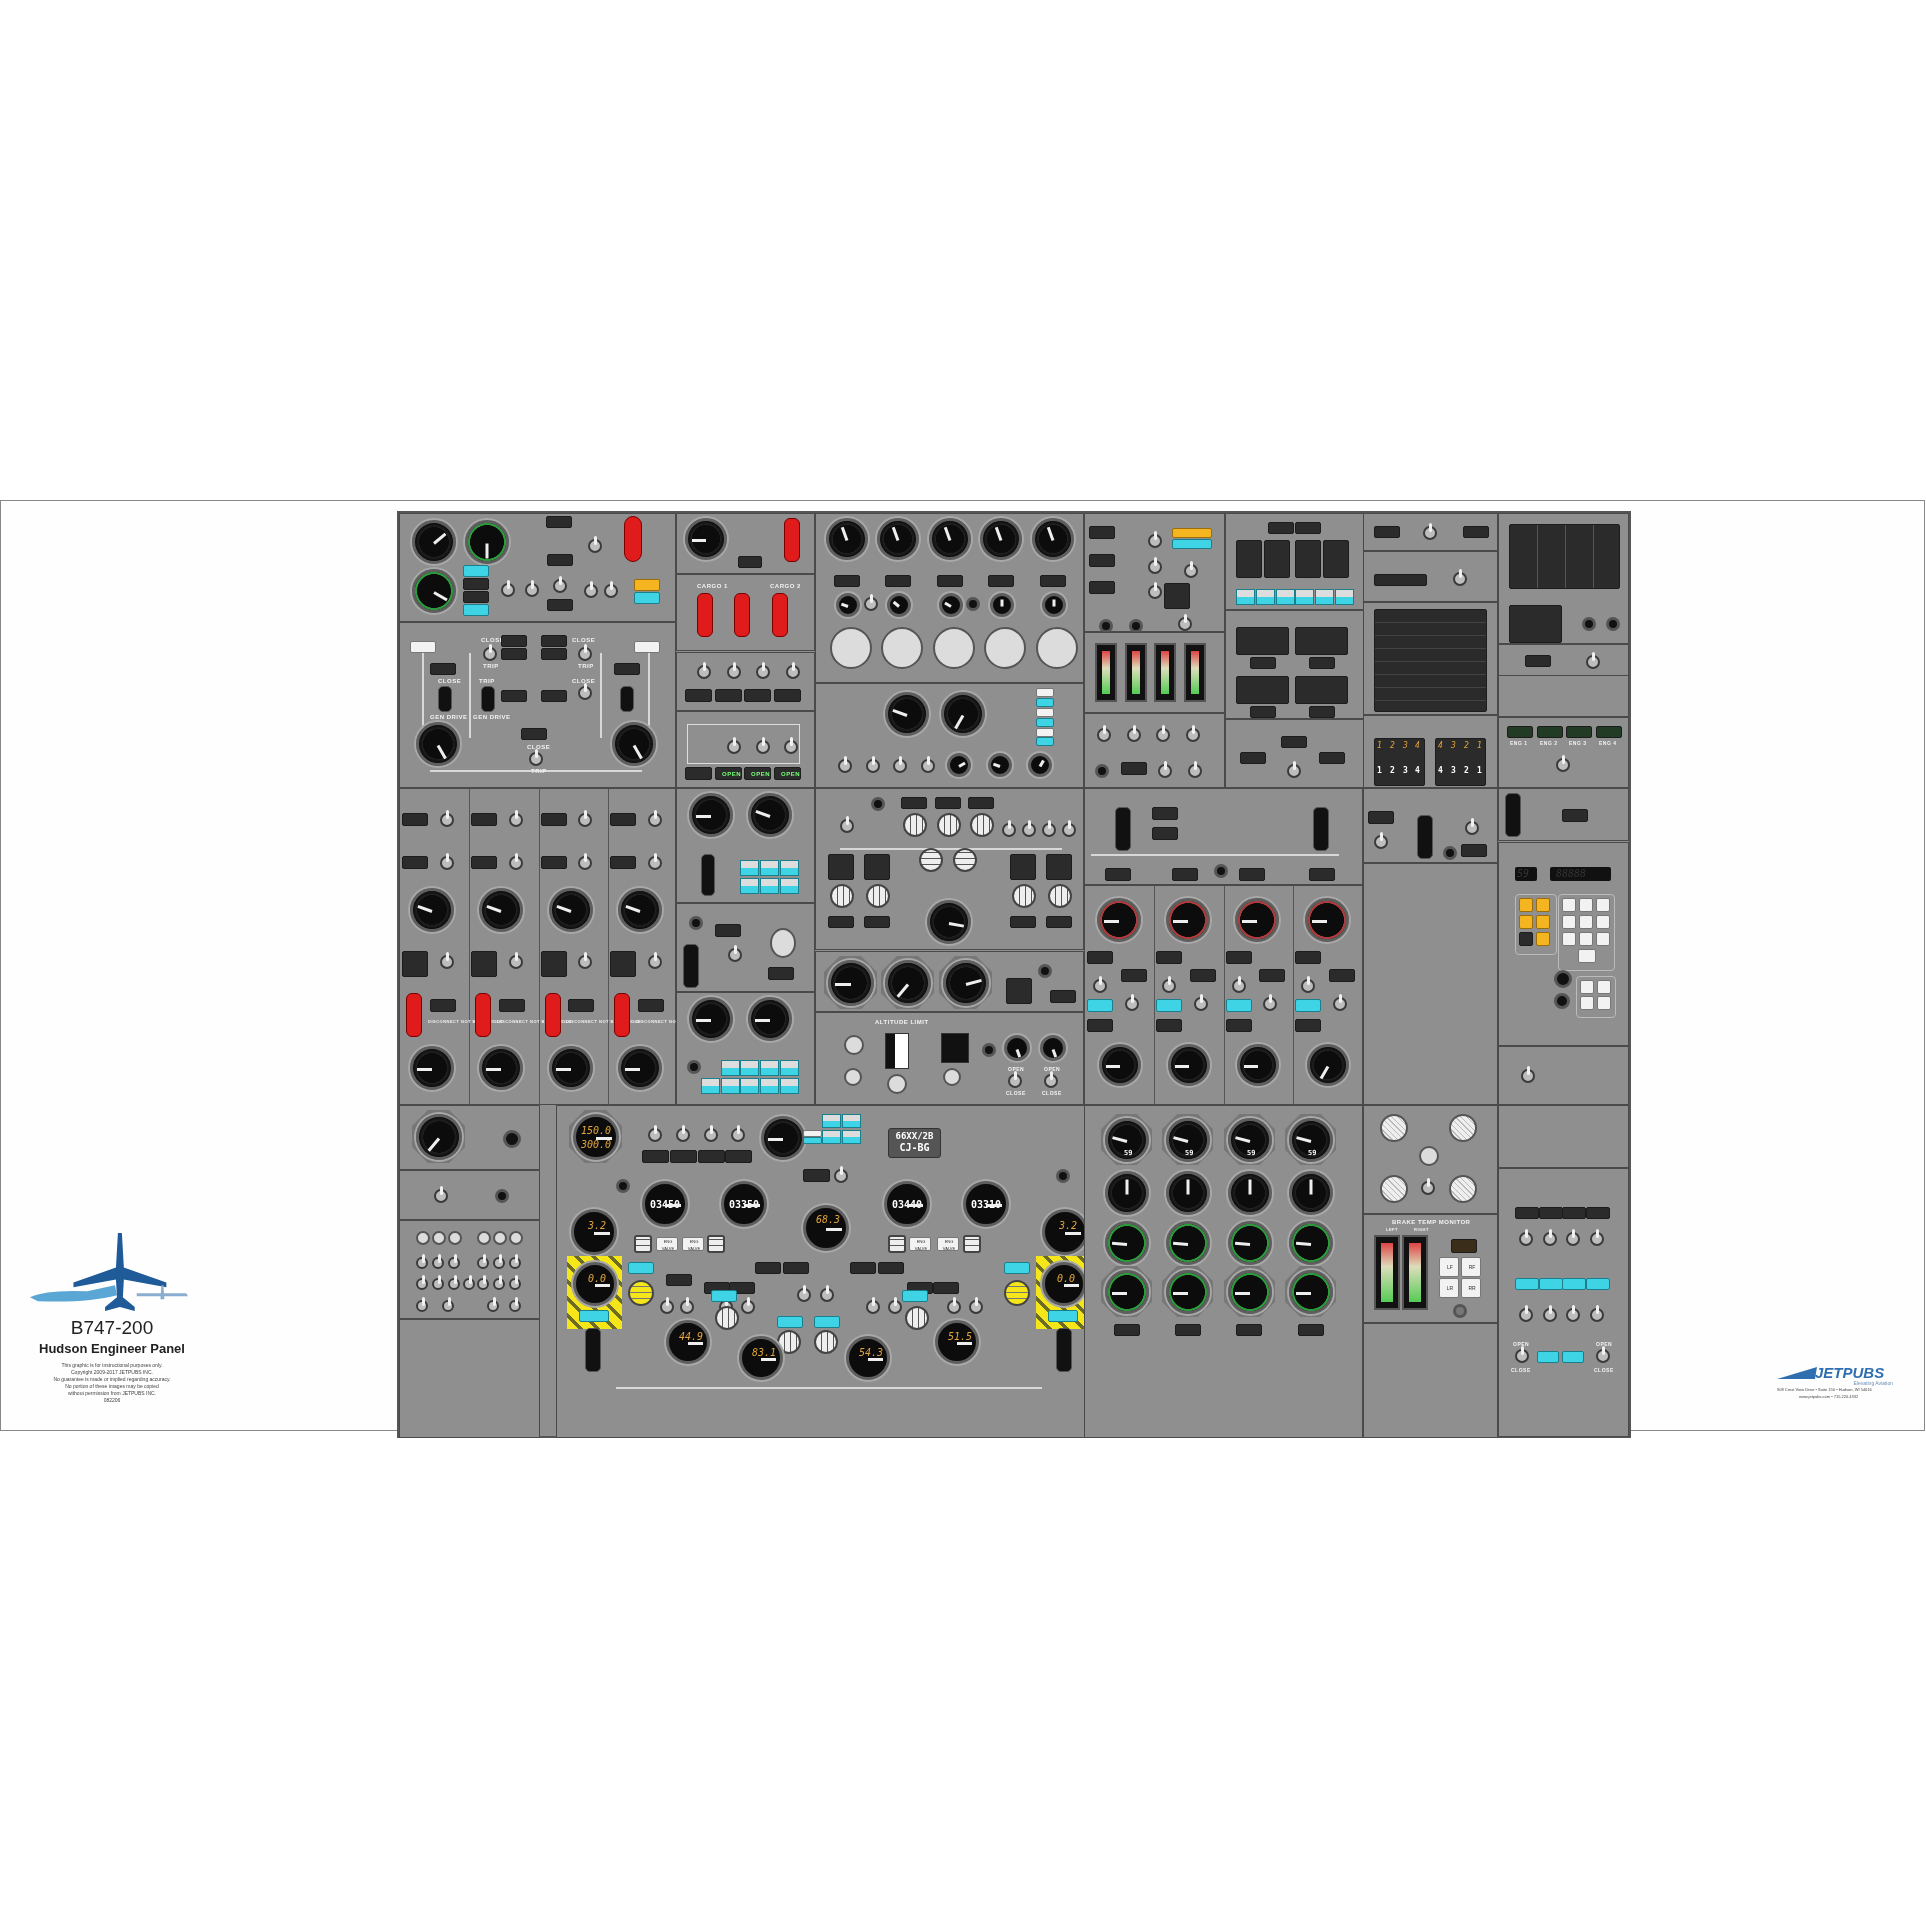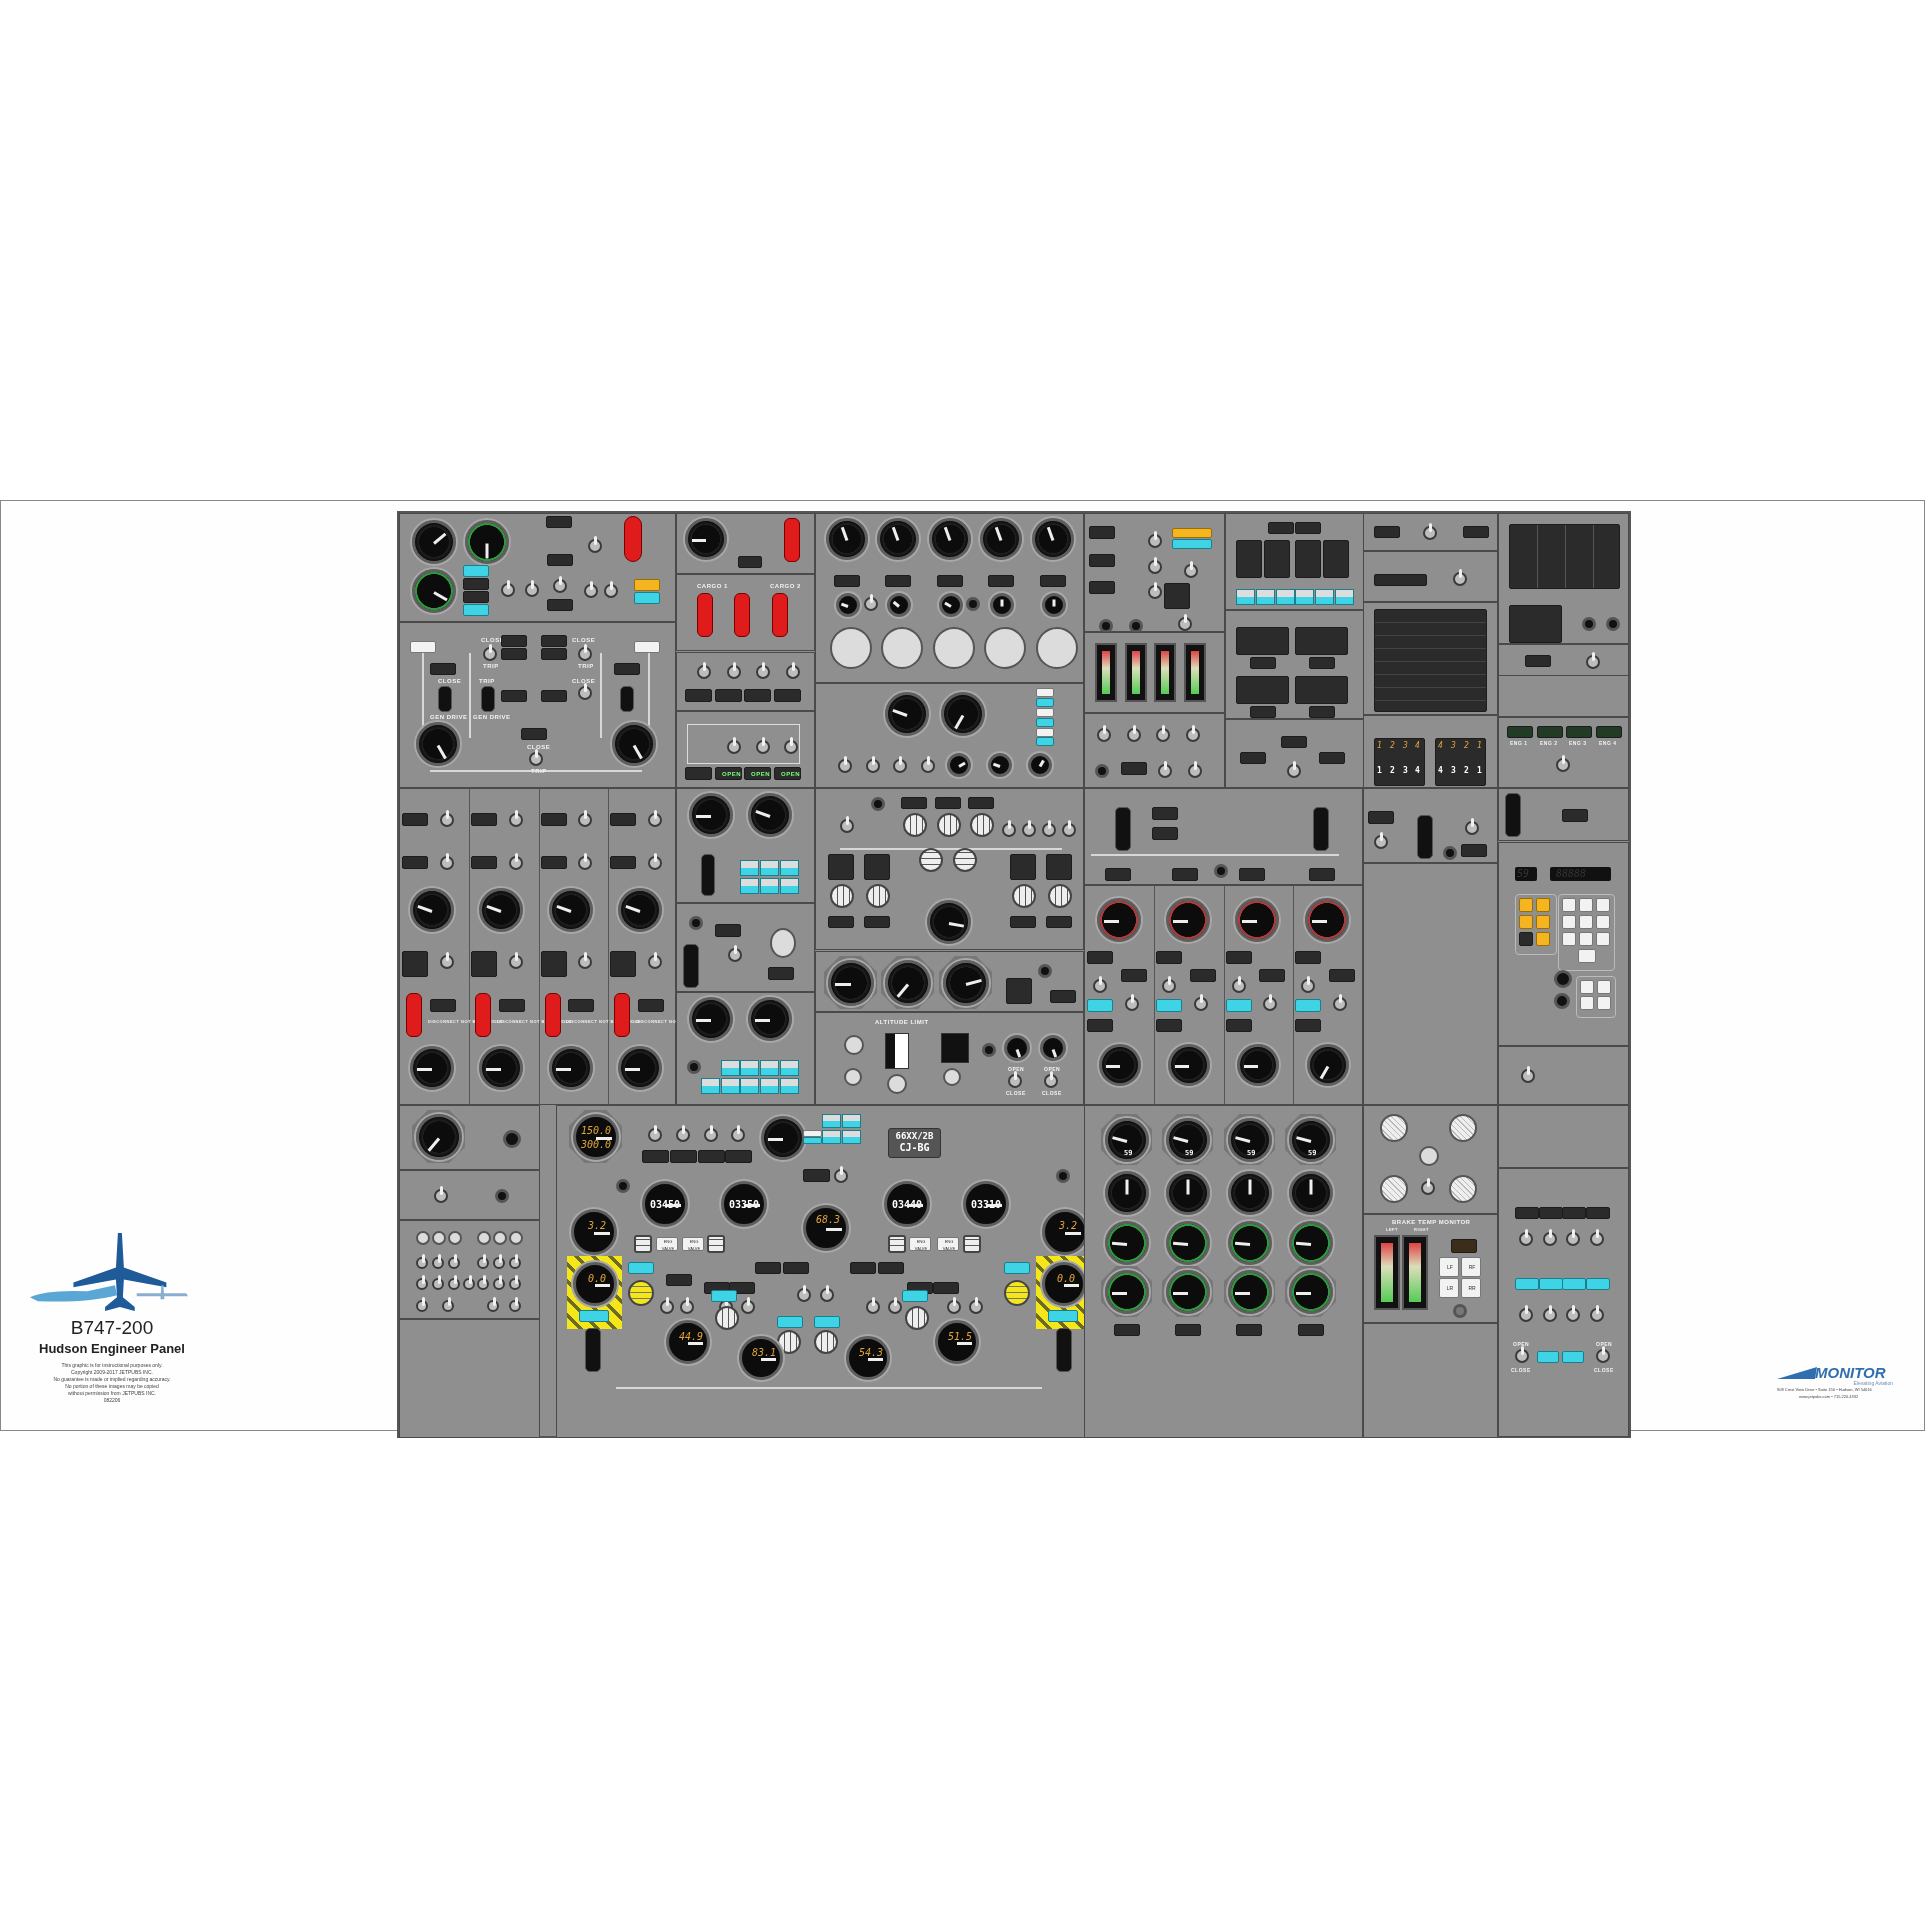--- a/index.html
+++ b/index.html
@@ -57,21 +57,21 @@
   <div>No guarantee is made or implied regarding accuracy.</div>
   <div>No portion of these images may be copied</div>
   <div>without permission from JETPUBS INC.</div>
   <div>082206</div>
 </div>
 
 <div class="abs" style="left:1777px;top:1364px;width:124px;height:45px;">
   <svg width="40" height="14" style="position:absolute;left:0;top:3px;" viewBox="0 0 40 14">
       <path d="M0 12 L40 0 L38 12 Z" fill="#2f6fb0"></path>
     </svg>
-  <div style="position:absolute;left:38px;top:0;font-size:15px;font-weight:bold;font-style:italic;color:#2f6fb0;">MONITOR</div>
+  <div style="position:absolute;left:38px;top:0;font-size:15px;font-weight:bold;font-style:italic;color:#2f6fb0;">JETPUBS</div>
   <div style="position:absolute;right:8px;top:16px;font-size:5px;color:#6a8fb8;">Elevating Aviation</div>
   <div style="position:absolute;left:0;top:23px;font-size:4px;color:#444;white-space:nowrap;">908 Crest View Drive • Suite 150 • Hudson, WI 54016</div>
   <div style="position:absolute;left:22px;top:30px;font-size:4px;color:#444;white-space:nowrap;">www.jetpubs.com • 715.220.4332</div>
 </div>
 
 <div class="panel">
 
   <div class="sec" style="left:0;top:0;width:277px;height:109px;">
     <div class="gauge ticks" style="left:12px;top:6px;width:44px;height:44px;--r:320deg;"></div>
     <div class="gauge green" style="left:65px;top:6px;width:44px;height:44px;--r:90deg;"></div>

